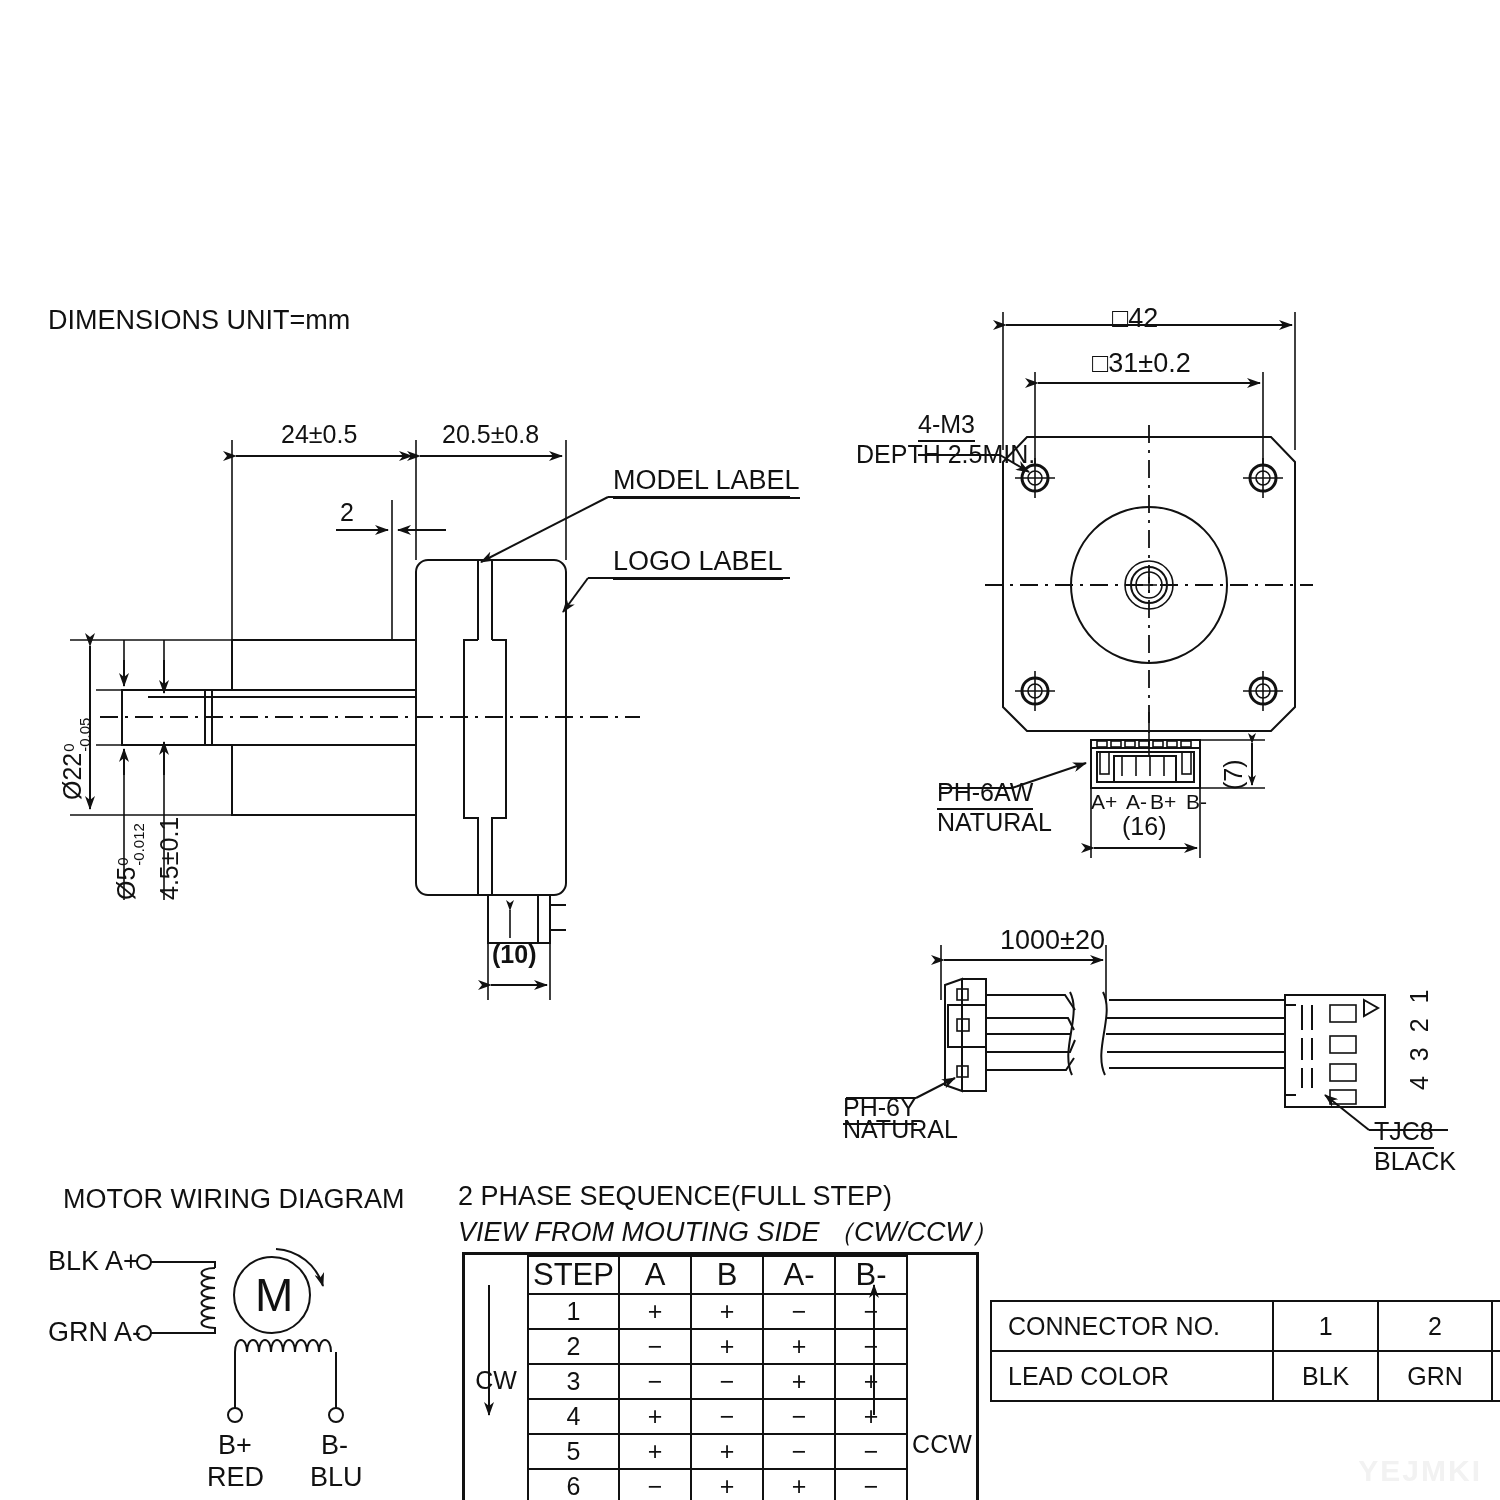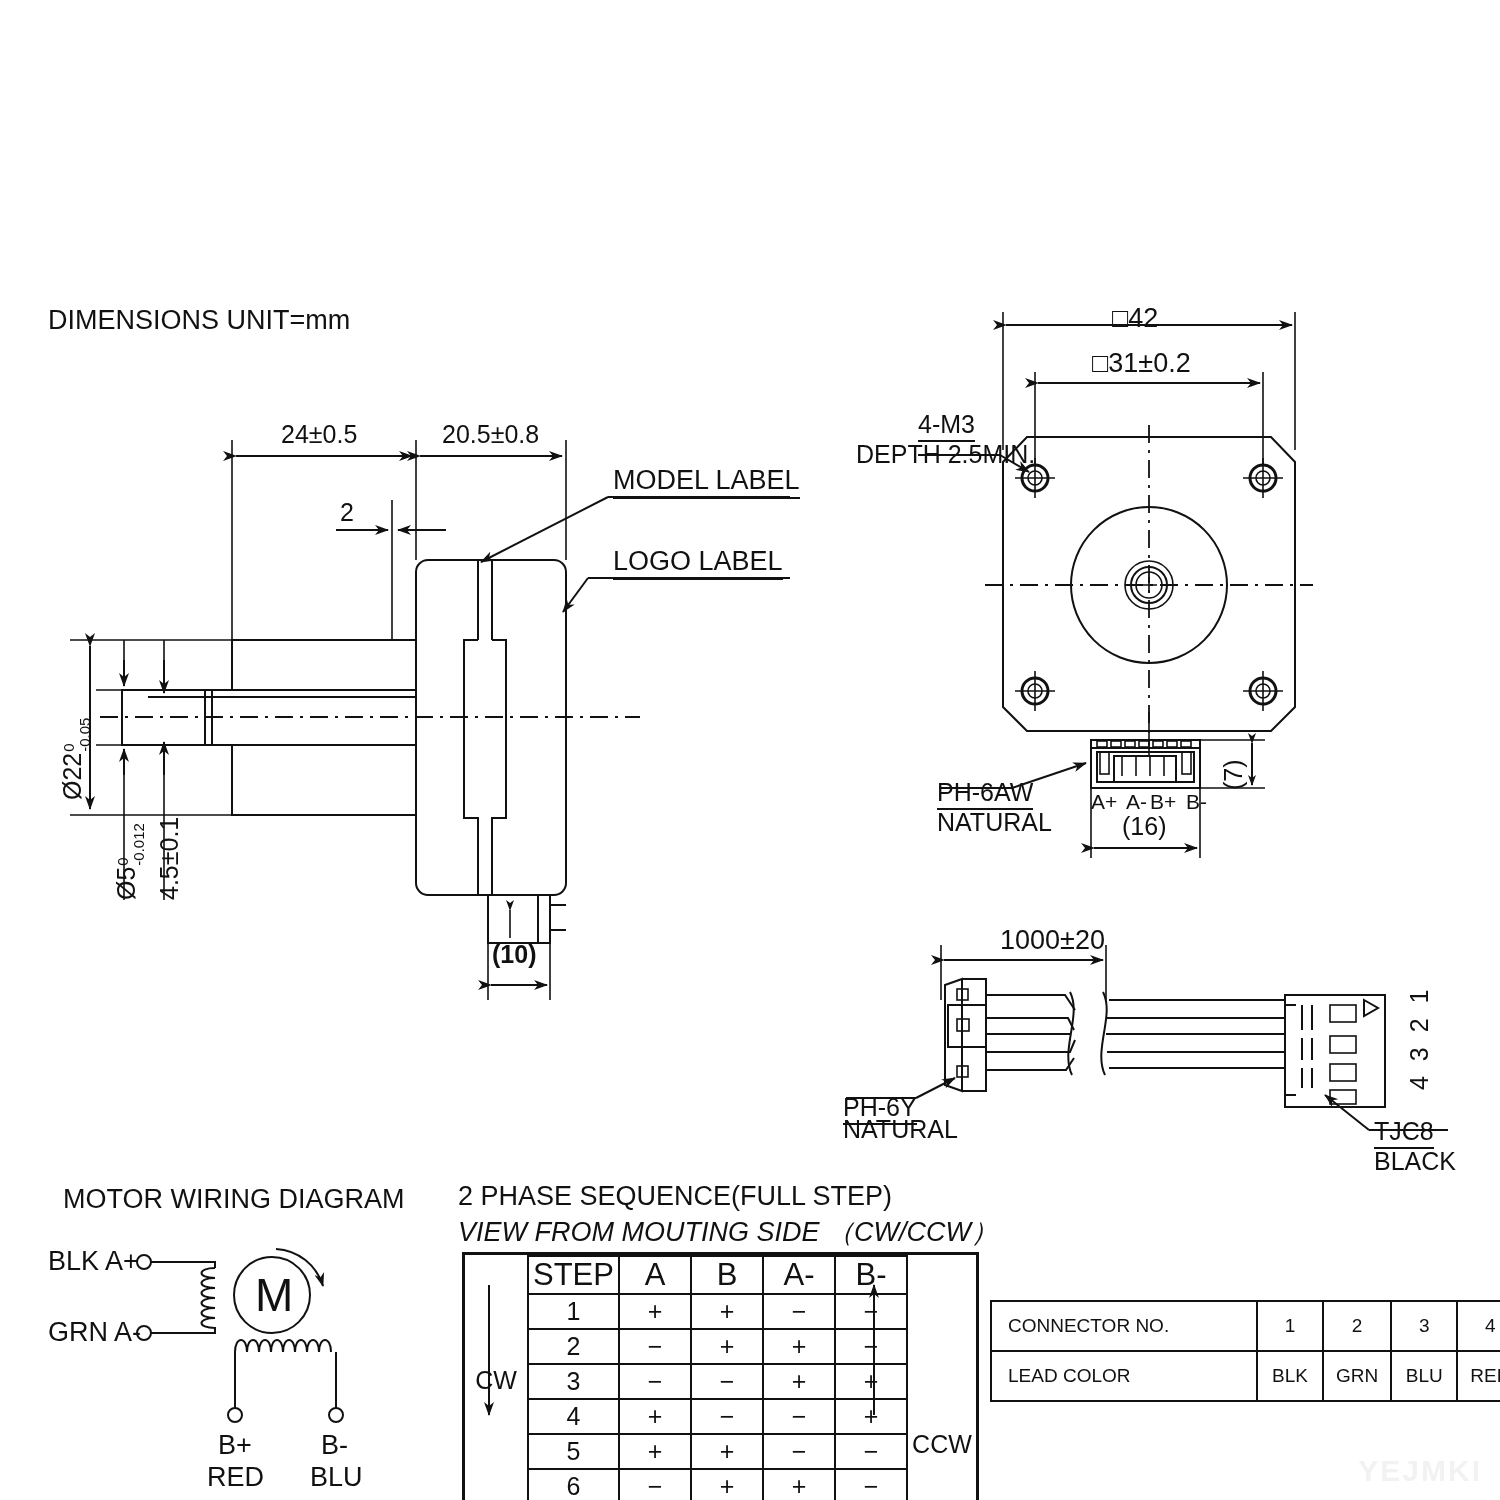--- a/index.html
+++ b/index.html
@@ -34,21 +34,21 @@
   .seq-outer td{border:0;padding:0;vertical-align:middle;}
   .seq-side{width:62px;text-align:center;}
   .seq-table{border-collapse:collapse;}
   .seq-table td,.seq-table th{border:2px solid #111;font-size:25px;text-align:center;
       font-weight:normal;height:33px;min-width:62px;padding:0 4px;}
   .seq-table th{font-size:31px;}
   .seq-table td.stepno{min-width:72px;}
 
   .conn-wrap{position:absolute;left:990px;top:1300px;}
   .conn-table{border-collapse:collapse;}
-  .conn-table td{border:2.5px solid #111;font-size:19px;height:48px;padding:0 12px;text-align:center;}
+  .conn-table td{border:2.5px solid #111;font-size:25px;height:48px;padding:0 28px;text-align:center;}
   .conn-table td.lbl{text-align:left;min-width:236px;padding-left:16px;}
   .conn-table td.val{min-width:40px;}
 
   
   .wm{position:absolute;right:18px;bottom:12px;font-size:30px;font-weight:bold;
       color:#f2f2f2;letter-spacing:2px;}
 </style>
 </head>
 <body>
 

